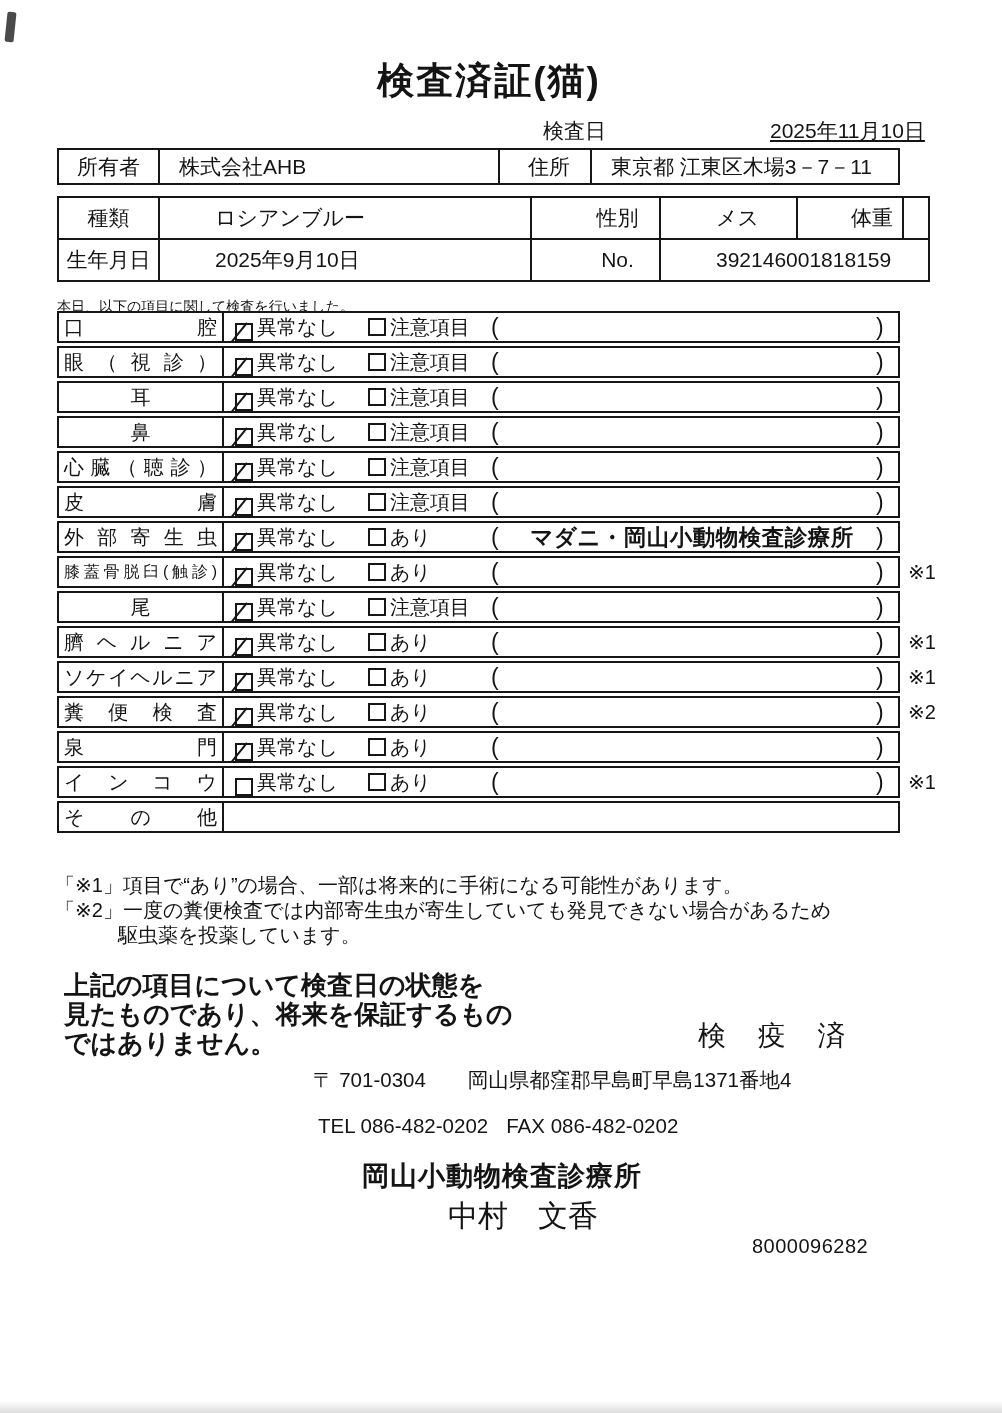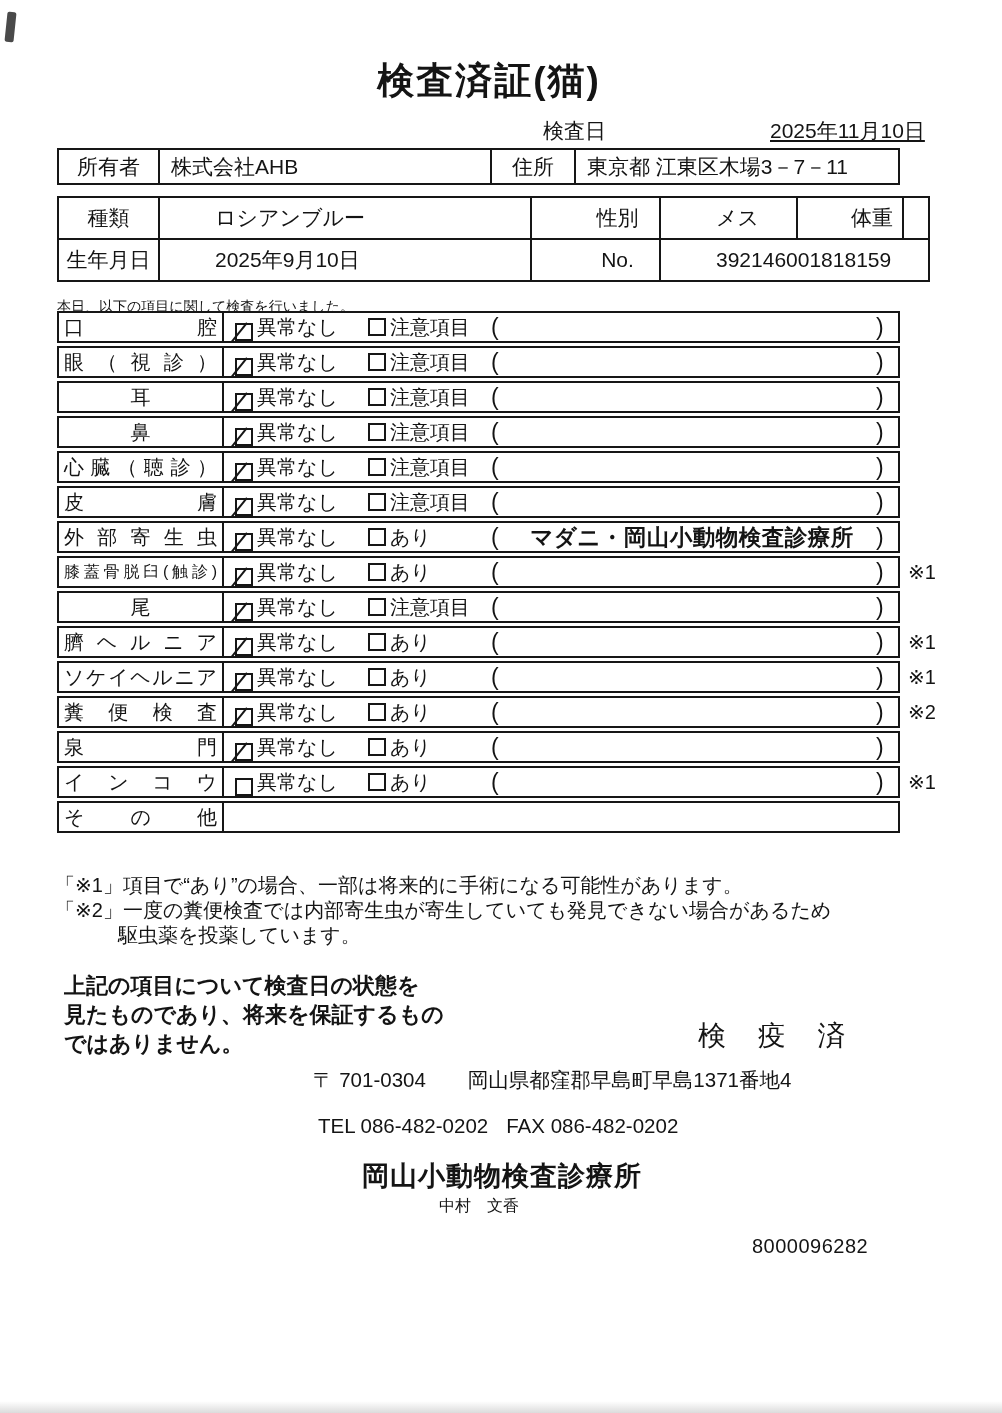--- a/index.html
+++ b/index.html
@@ -24,21 +24,21 @@
   .exam-date-value { left:770px; top:117px; font-size:21px;text-decoration:underline; }
 
   
   .grid-table { box-sizing:border-box; border:2px solid #161616; background:#fff; }
   .grid-table .cell { box-sizing:border-box; border-right:2px solid #161616;
     display:flex; align-items:center; font-size:21px; overflow:hidden; white-space:nowrap; }
   .grid-table .cell.last { border-right:none; }
   .cell.lab { justify-content:center; }
   .cell.val { padding-left:11px; }
   .owner-table { left:57px; top:148px; width:843px; height:37px;
-    display:grid; grid-template-columns:101px 332px 84px 1fr; }
+    display:grid; grid-template-columns:101px 332px 84px 1fr;gap:8px; }
   .pet-table { left:57px; top:196px; width:873px; }
   .pet-row { display:grid; height:40px;gap:44px; }
   .pet-row.r1 { grid-template-columns:101px 328px 85px 93px 62px 1fr; border-bottom:2px solid #161616; }
   .pet-row.r2 { grid-template-columns:101px 328px 85px 1fr; }
   .cell.weight { justify-content:flex-end; padding-right:12px; }
   .weight-unit { margin-left:17px; font-size:19px; }
 
   .intro { left:57px; top:270px; font-size:14px;margin-top:28px; }
 
   
@@ -65,28 +65,28 @@
   .comment { position:absolute; left:452px; width:362px; top:50%; transform:translateY(-50%);
     text-align:center; font-size:22.5px; font-weight:bold; white-space:nowrap; letter-spacing:.5px; }
   .note { position:absolute; left:calc(100% + 10px); top:50%; transform:translateY(-50%);
     font-size:20px; white-space:nowrap; }
 
   
   .footnotes { left:55px; top:873px; font-size:20px; line-height:25px; }
   .fn-indent { padding-left:63px; }
 
   
-  .statement { left:64px; top:971px; font-size:22px; font-weight:bold; line-height:29px; }
+  .statement { left:64px; top:971px; font-size:26px; font-weight:bold; line-height:29px; }
   .stamp { left:698px; top:1017px; font-size:28px; letter-spacing:12px; white-space:nowrap; }
   .addr-line { left:313px; top:1066px; font-size:20.5px; white-space:nowrap; }
   .addr-line .gap { display:inline-block; width:42px; }
   .tel-line { left:318px; top:1114px; font-size:20.5px; white-space:nowrap; }
   .tel-line .gap { display:inline-block; width:18px; }
   .clinic { left:318px; top:1158px; font-size:27px; font-weight:600; letter-spacing:1px;margin-left:44px; }
-  .vet { left:439px; top:1196px; font-size:16px; }
+  .vet { left:448px; top:1196px; font-size:30px; }
   .serial { left:752px; top:1235px; font-size:20px; letter-spacing:.5px; }
 </style>
 </head>
 <body>
 
 <div class="page">
   <div class="corner-mark"></div>
 
   <div class="abs title">検査済証(猫)</div>
   <div class="abs exam-date-label">検査日</div>

